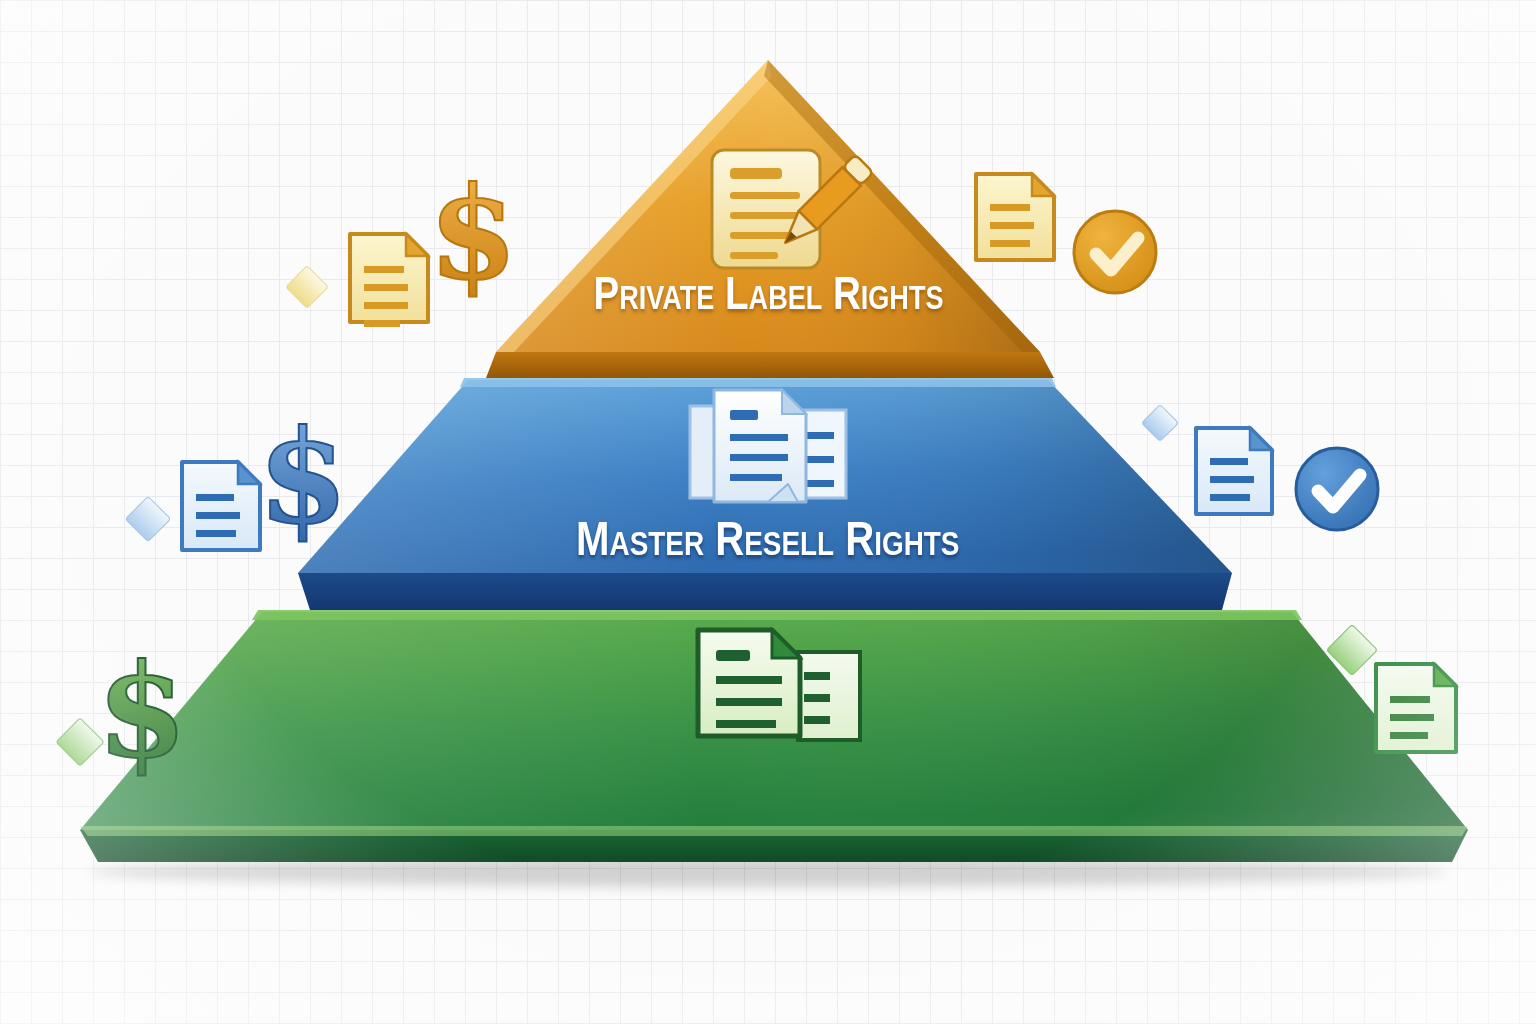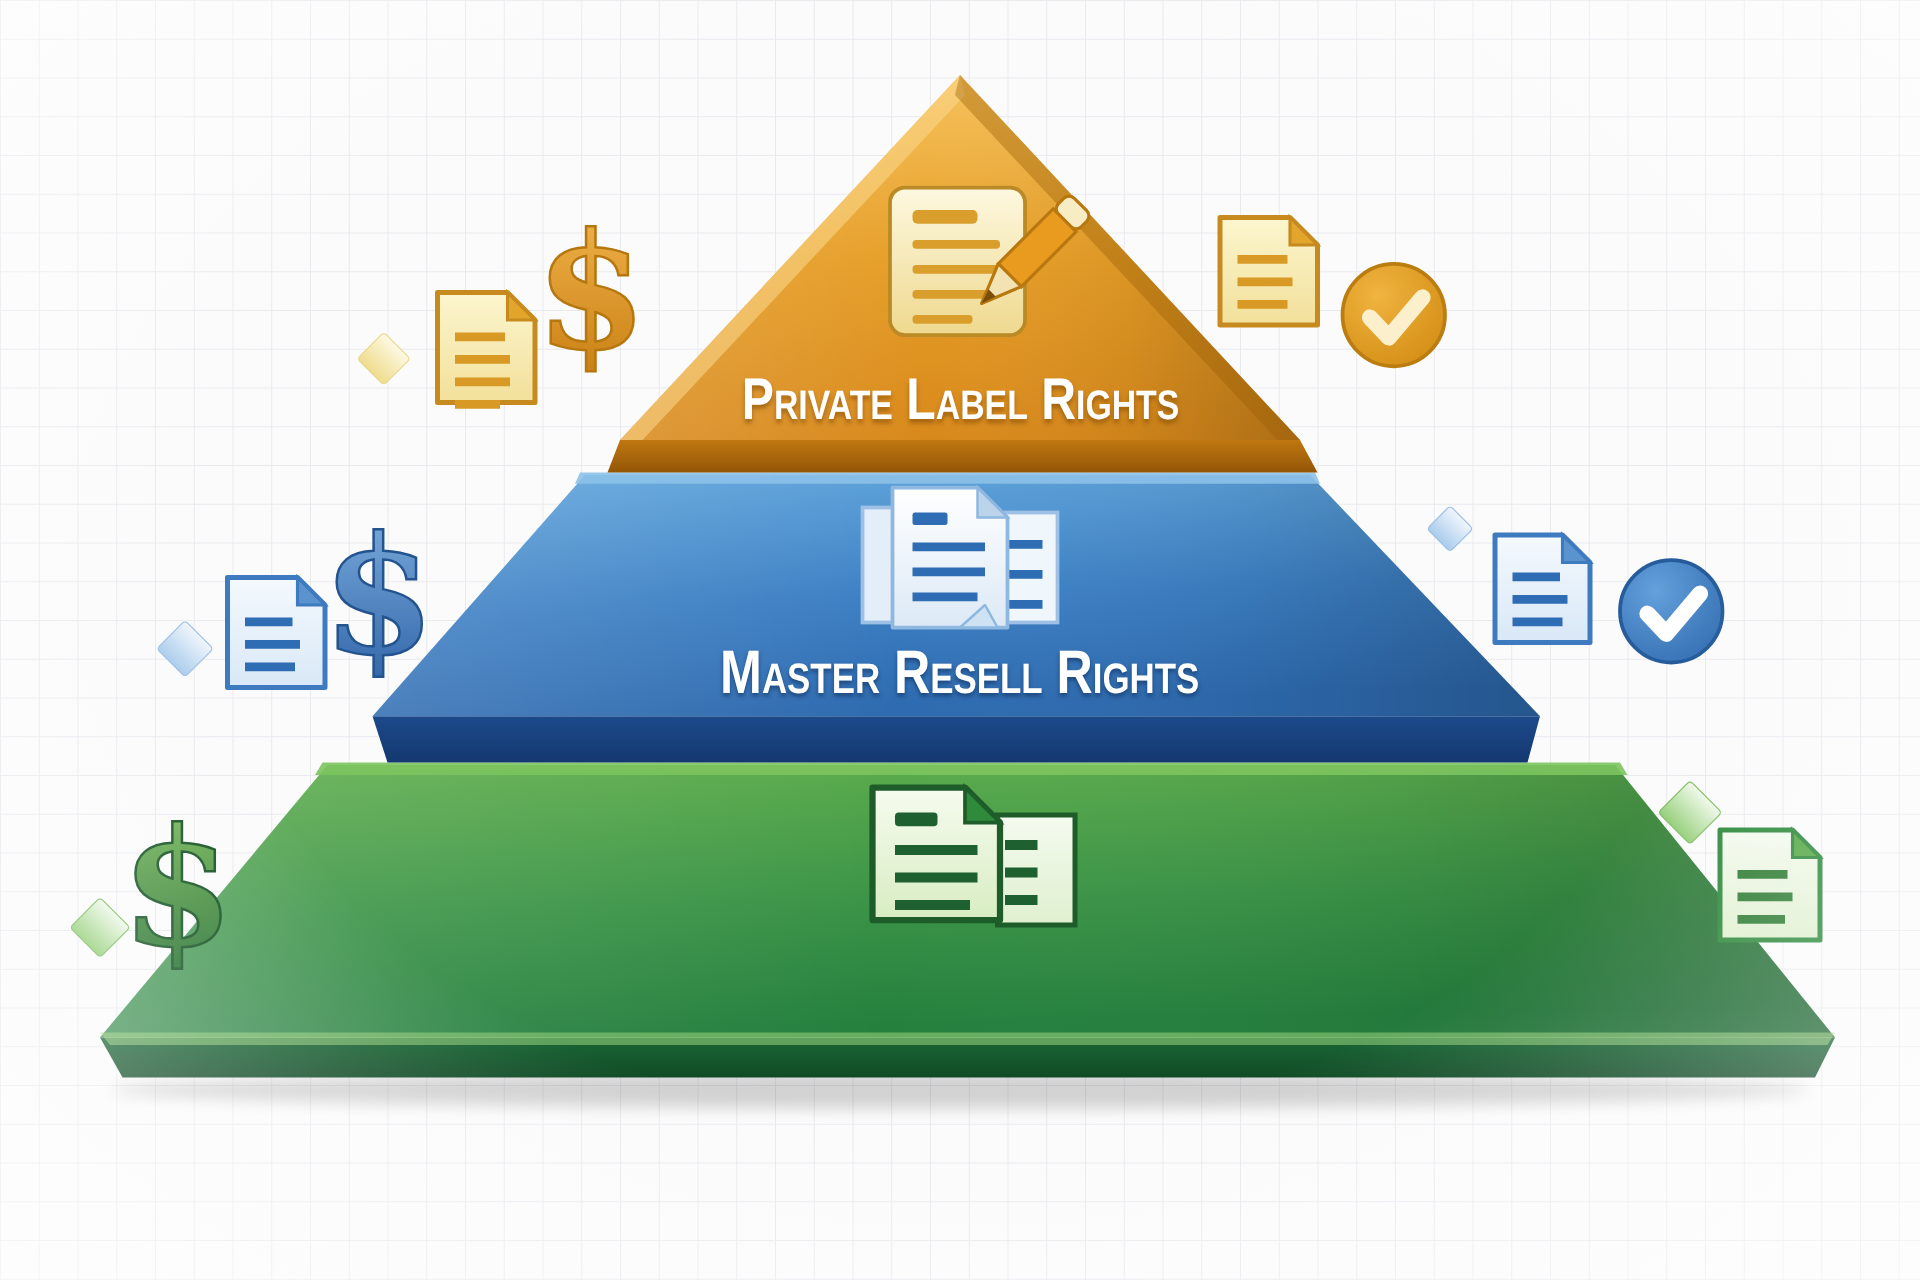--- a/index.html
+++ b/index.html
@@ -16,21 +16,21 @@
     content:"";position:absolute;inset:0;pointer-events:none;
     background:radial-gradient(ellipse at 50% 45%, rgba(255,255,255,0) 55%, rgba(255,255,255,.55) 100%);
   }
   .pyr-svg{position:absolute;left:0;top:0;width:1536px;height:1024px;}
   .tier-label{
     position:absolute;left:0;width:100%;text-align:center;
     color:#ffffff;font-weight:700;line-height:1;
     font-variant:small-caps;letter-spacing:0px;z-index:5;
   }
   .tier-label .squeeze{display:inline-block;transform:scaleX(0.82);}
-  .lbl-top{top:295px;font-size:47px;text-shadow:0 3px 4px rgba(110,60,0,.5);}
+  .lbl-top{top:269px;font-size:47px;text-shadow:0 3px 4px rgba(110,60,0,.5);}
   .lbl-mid{top:514px;font-size:49px;text-shadow:0 3px 4px rgba(10,35,75,.55);}
   .lbl-bot{top:756px;font-size:51px;text-shadow:0 3px 4px rgba(0,55,25,.5);}
 </style>
 </head>
 <body>
 
 <div class="stage">
 
 <svg class="pyr-svg" viewBox="0 0 1536 1024">
   <defs>

